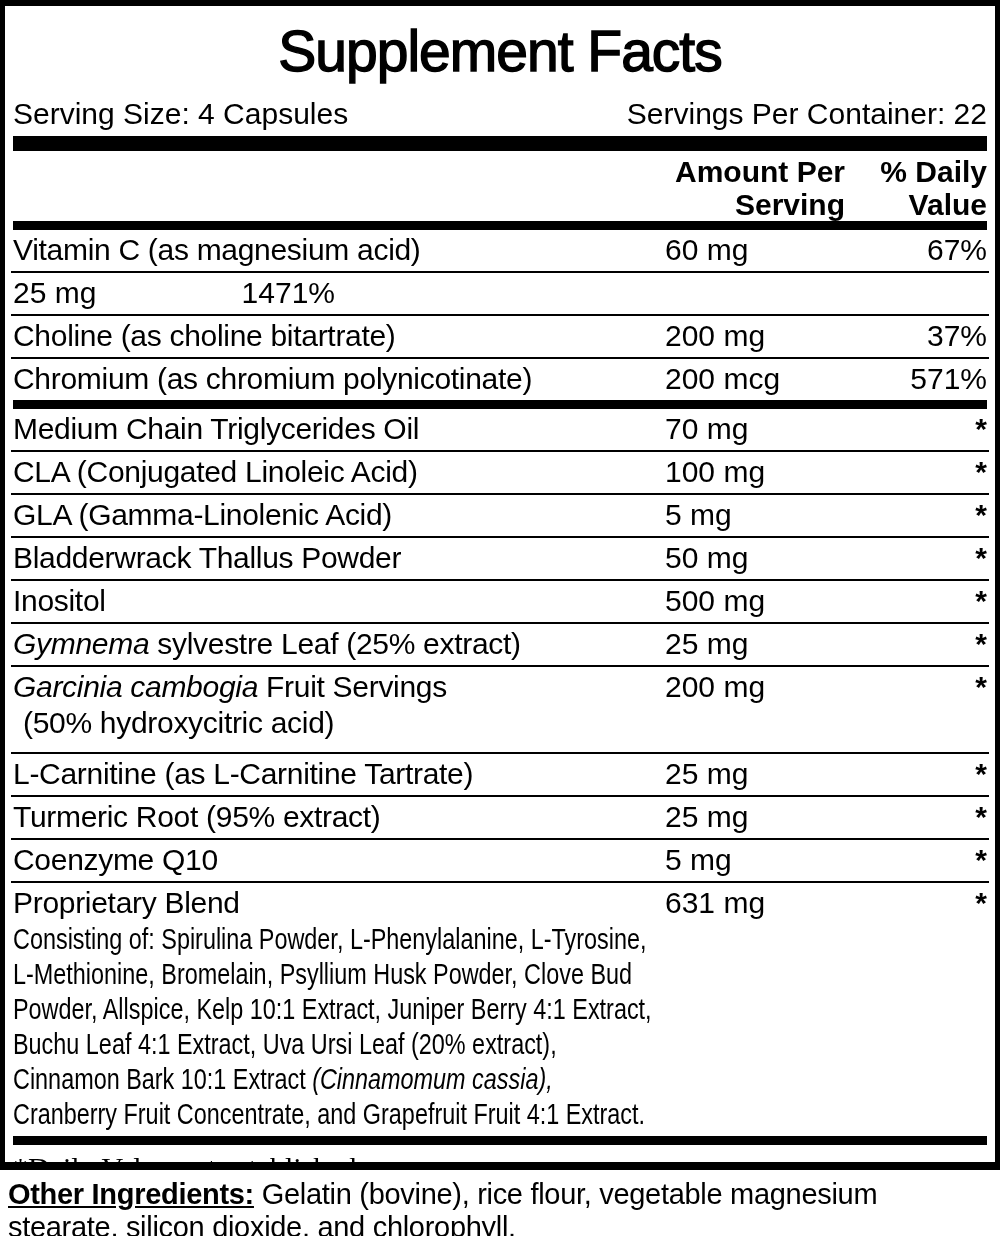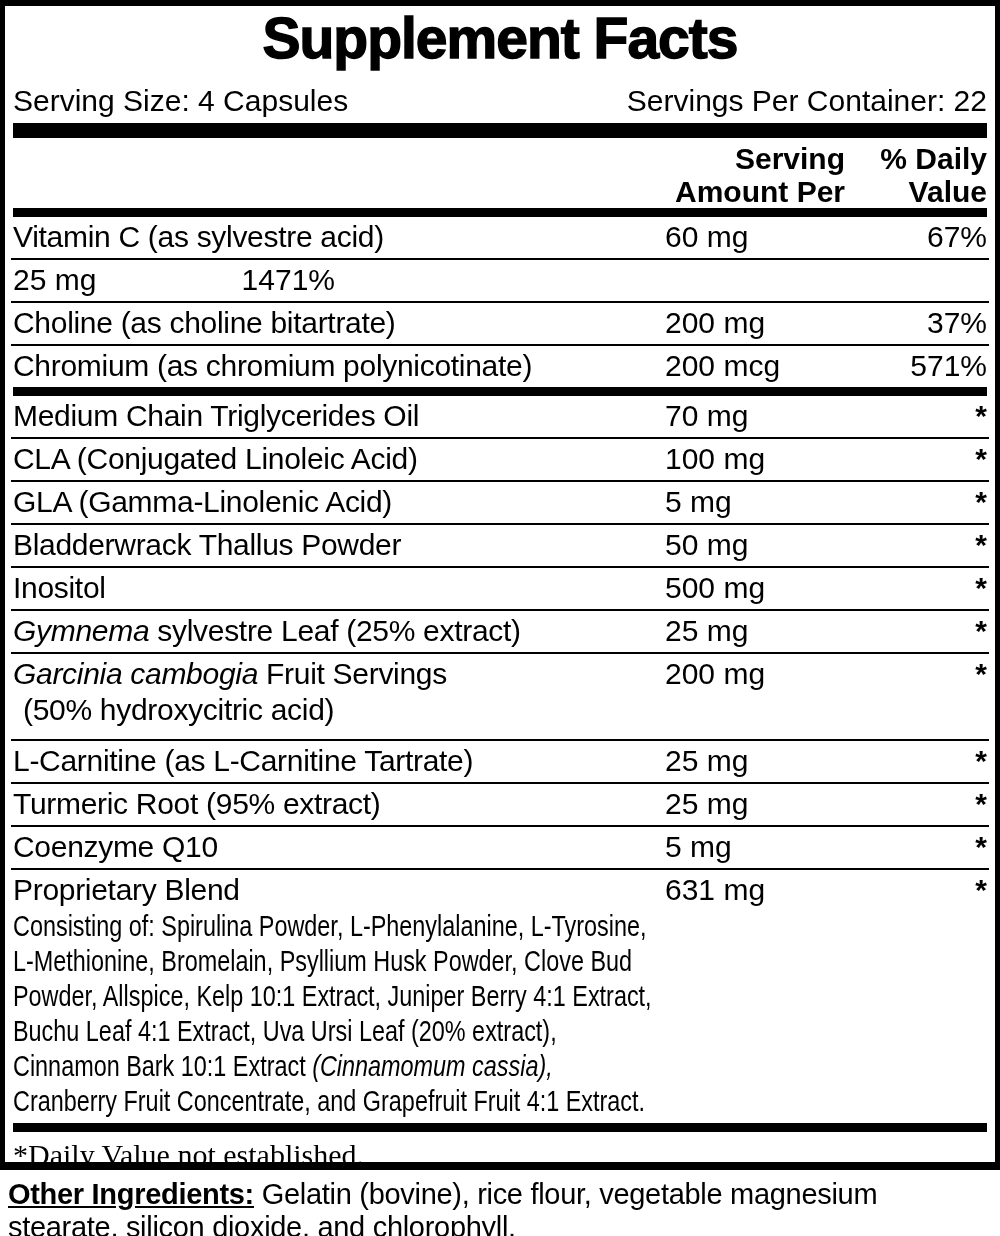--- a/index.html
+++ b/index.html
@@ -12,25 +12,25 @@
     box-sizing:border-box;
     width:1000px; height:1170px;
     border:5px solid #000;
     border-top-width:6px;
     border-bottom-width:8px;
     padding:0 6px;
     overflow:hidden;
   }
   .title {
     text-align:center;
-    font-weight:bold;
+    font-weight:normal;
     font-size:57px; line-height:60px;
     letter-spacing:-1px;
     -webkit-text-stroke:1.4px #000;
-    margin-top:2px;
+    margin-top:15px;
   }
   .serving-line {
     display:flex; justify-content:space-between;
     font-size:30px; line-height:34px;
     margin-top:16px; padding:0 2px;
   }
   .bar { background:#000; height:9px; margin:0 2px; }
   .bar.thick { height:15px; margin-top:5px; }
   .colhead {
     display:flex; margin-top:4px;
@@ -78,35 +78,35 @@
   <div class="serving-line">
     <span>Serving Size: 4 Capsules</span>
     <span>Servings Per Container: 22</span>
   </div>
 
   <div class="bar thick"></div>
 
   <div class="colhead">
     <div class="spacer"></div>
     <div class="amount-col">
+      <div>Amount Per</div>
       <div>Serving</div>
-      <div>Amount Per</div>
     </div>
     <div class="dv-col">
       <div>% Daily</div>
       <div>Value</div>
     </div>
   </div>
 
   <div class="bar"></div>
 
   <div id="rows">
       <div class="sect no-line">
         <div class="row-line">
-          <div class="name"><span>Vitamin C (as sylvestre acid)</span></div>
+          <div class="name"><span>Vitamin C (as magnesium acid)</span></div>
           <div class="amount">60 mg</div>
           <div class="dv">67%</div>
         </div>
       </div>
       <div class="sect">
         <div class="row-line">
           <div class="amount">25 mg</div>
           <div class="dv">1471%</div>
         </div>
       </div>

